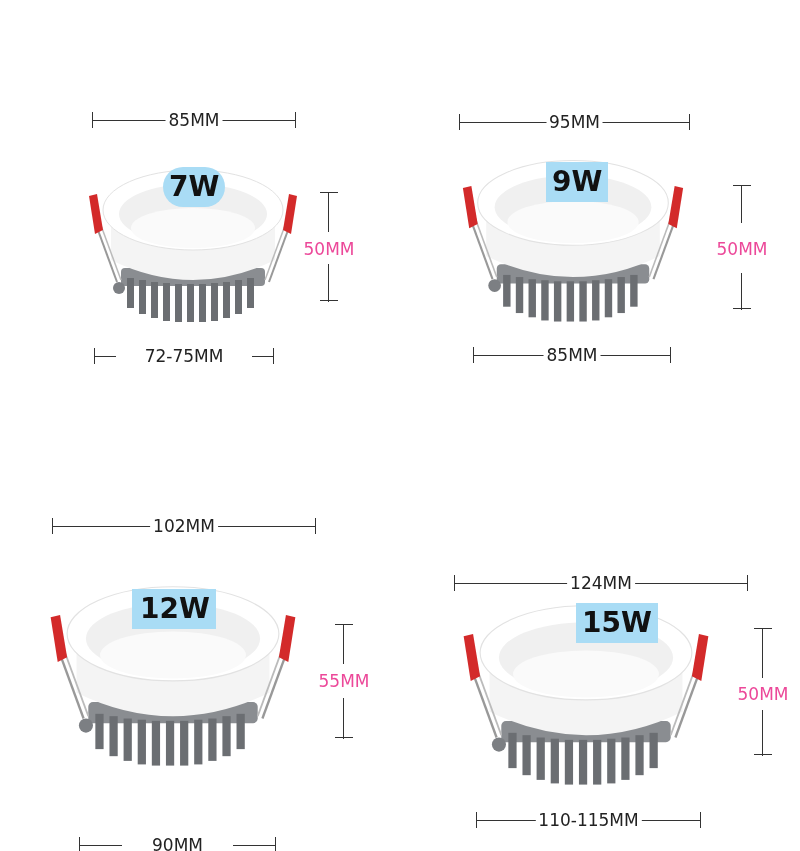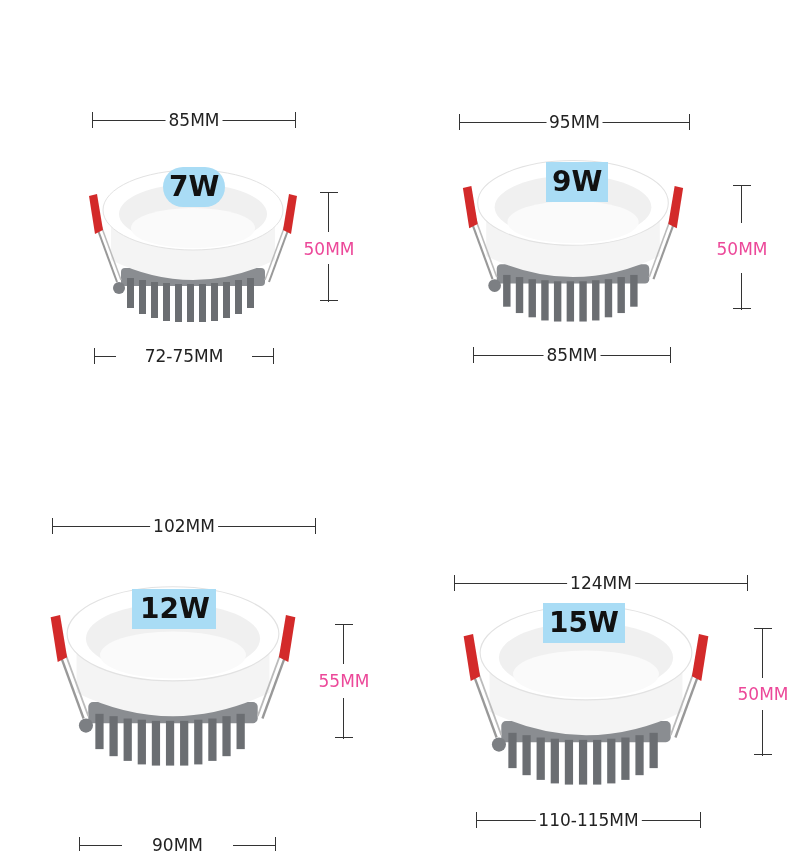--- a/index.html
+++ b/index.html
@@ -141,21 +141,21 @@
 <div class="panel">
   <div class="dim-h" style="left:454px;top:534px;width:294px;margin-top:40px;">
     <div class="line"></div>
       <div class="tick-l"></div>
       <div class="tick-r"></div>
     <span class="lbl">124MM</span>
   </div>
   <svg class="lamp" style="left:436px;top:594px;" width="300" height="200">
       <use href="#downlight"></use>
     </svg>
-  <div class="badge" style="left:543px;top:603px;">15W</div>
+  <div class="badge" style="left:576px;top:603px;">15W</div>
   <div class="dim-v" style="left:752px;top:628px;height:128px;">
     <div class="tick" style="top:0;"></div>
     <div class="vline" style="top:0;height:50px;"></div>
     <div class="vline" style="top:82px;height:46px;"></div>
     <div class="tick" style="top:126px;"></div>
     <span class="lbl" style="top:66px;">50MM</span>
   </div>
   <div class="dim-h" style="left:476px;top:811px;width:225px;">
     <div class="line"></div>
       <div class="tick-l"></div>

